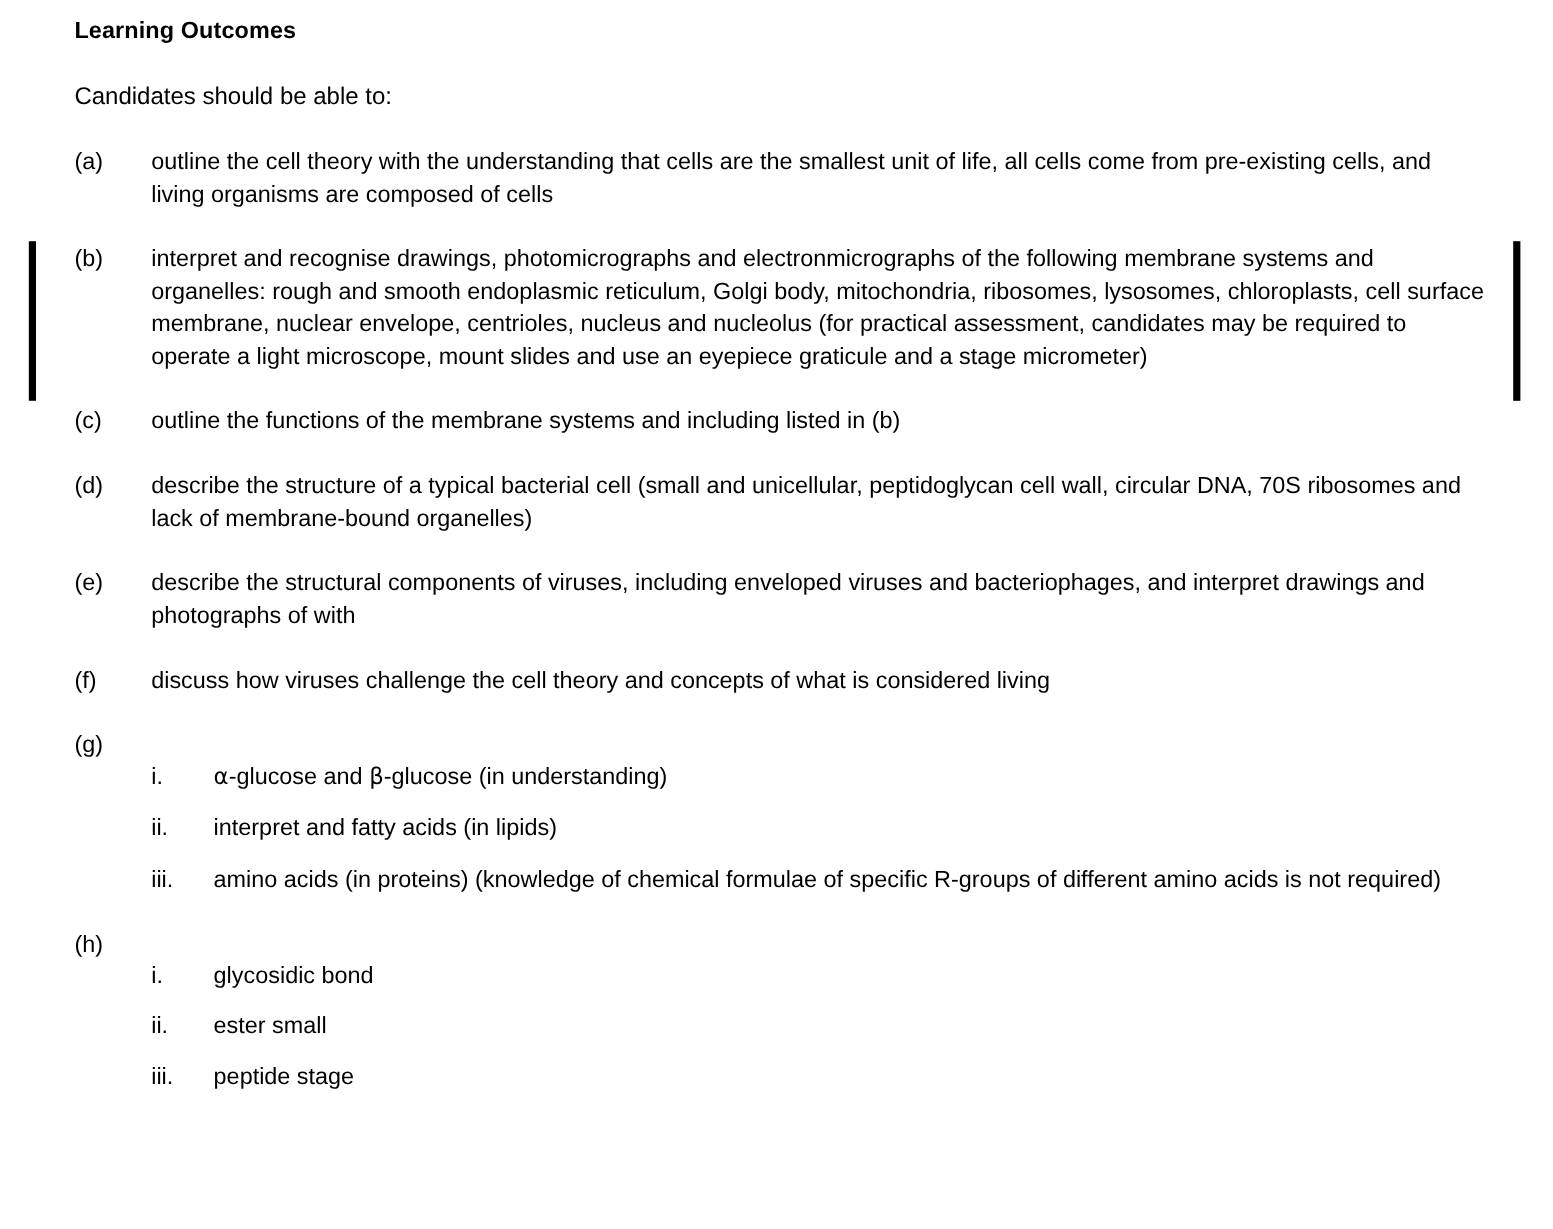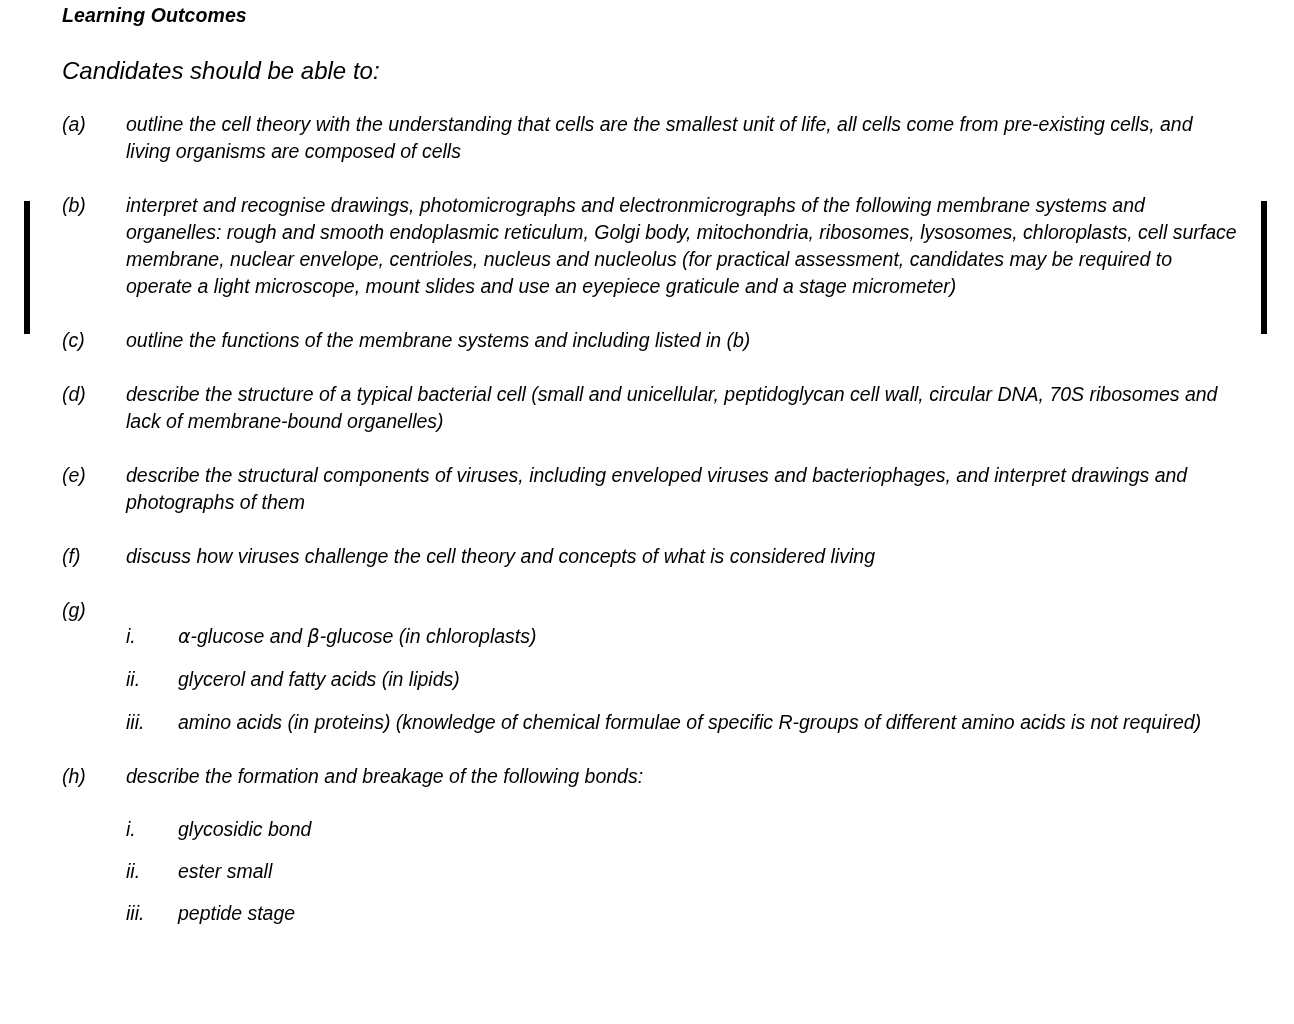--- a/index.html
+++ b/index.html
@@ -29,35 +29,34 @@
     background: #000000;
     width: 6px;
   }
   .change-bar.left  { left: 24px;  top: 201px; height: 133px; }
   .change-bar.right { left: 1261px; top: 201px; height: 133px; }
 
   
   .content {
     position: absolute;
     left: 62px;
-    top: 2px;
+    top: 13px;
     width: 1175px;
-    font-style: italic;
   }
 
   .heading {
     font-size: 19.5px;
     font-weight: bold;
     line-height: 27px;
     margin: 0 0 28px 0;
     letter-spacing: 0.1px;
   }
 
   .intro {
-    font-size: 24px;
+    font-size: 20px;
     line-height: 27px;
     margin: 0 0 27px 0;
   }
 
   
   .outcome {
     display: flex;
     align-items: flex-start;
     margin-bottom: 27px;
   }
@@ -148,55 +147,54 @@
     <div class="outcome">
       <div class="label">(d)</div>
       <div class="body">
         <p>describe the structure of a typical bacterial cell (small and unicellular, peptidoglycan cell wall, circular DNA, 70S ribosomes and lack of membrane-bound organelles)</p>
       </div>
     </div>
 
     <div class="outcome">
       <div class="label">(e)</div>
       <div class="body">
-        <p>describe the structural components of viruses, including enveloped viruses and bacteriophages, and interpret drawings and photographs of them</p>
+        <p>describe the structural components of viruses, including enveloped viruses and bacteriophages, and interpret drawings and photographs of with</p>
       </div>
     </div>
 
     <div class="outcome">
       <div class="label">(f)</div>
       <div class="body">
         <p>discuss how viruses challenge the cell theory and concepts of what is considered living</p>
       </div>
     </div>
 
     <div class="outcome">
       <div class="label">(g)</div>
       <div class="body">
         <ul class="sublist">
           <li class="subitem">
             <span class="roman">i.</span>
-            <span class="subtext"><span class="greek">α</span><span>-glucose and </span><span class="greek">β</span><span>-glucose (in chloroplasts)</span></span>
+            <span class="subtext"><span class="greek">α</span><span>-glucose and </span><span class="greek">β</span><span>-glucose (in understanding)</span></span>
           </li>
           <li class="subitem">
             <span class="roman">ii.</span>
-            <span class="subtext">glycerol and fatty acids (in lipids)</span>
+            <span class="subtext">interpret and fatty acids (in lipids)</span>
           </li>
           <li class="subitem">
             <span class="roman">iii.</span>
             <span class="subtext">amino acids (in proteins) (knowledge of chemical formulae of specific R-groups of different amino acids is not required)</span>
           </li>
         </ul>
       </div>
     </div>
 
     <div class="outcome">
       <div class="label">(h)</div>
       <div class="body">
-        <p>describe the formation and breakage of the following bonds:</p>
         <ul class="sublist tight">
           <li class="subitem">
             <span class="roman">i.</span>
             <span class="subtext">glycosidic bond</span>
           </li>
           <li class="subitem">
             <span class="roman">ii.</span>
             <span class="subtext">ester small</span>
           </li>
           <li class="subitem">

